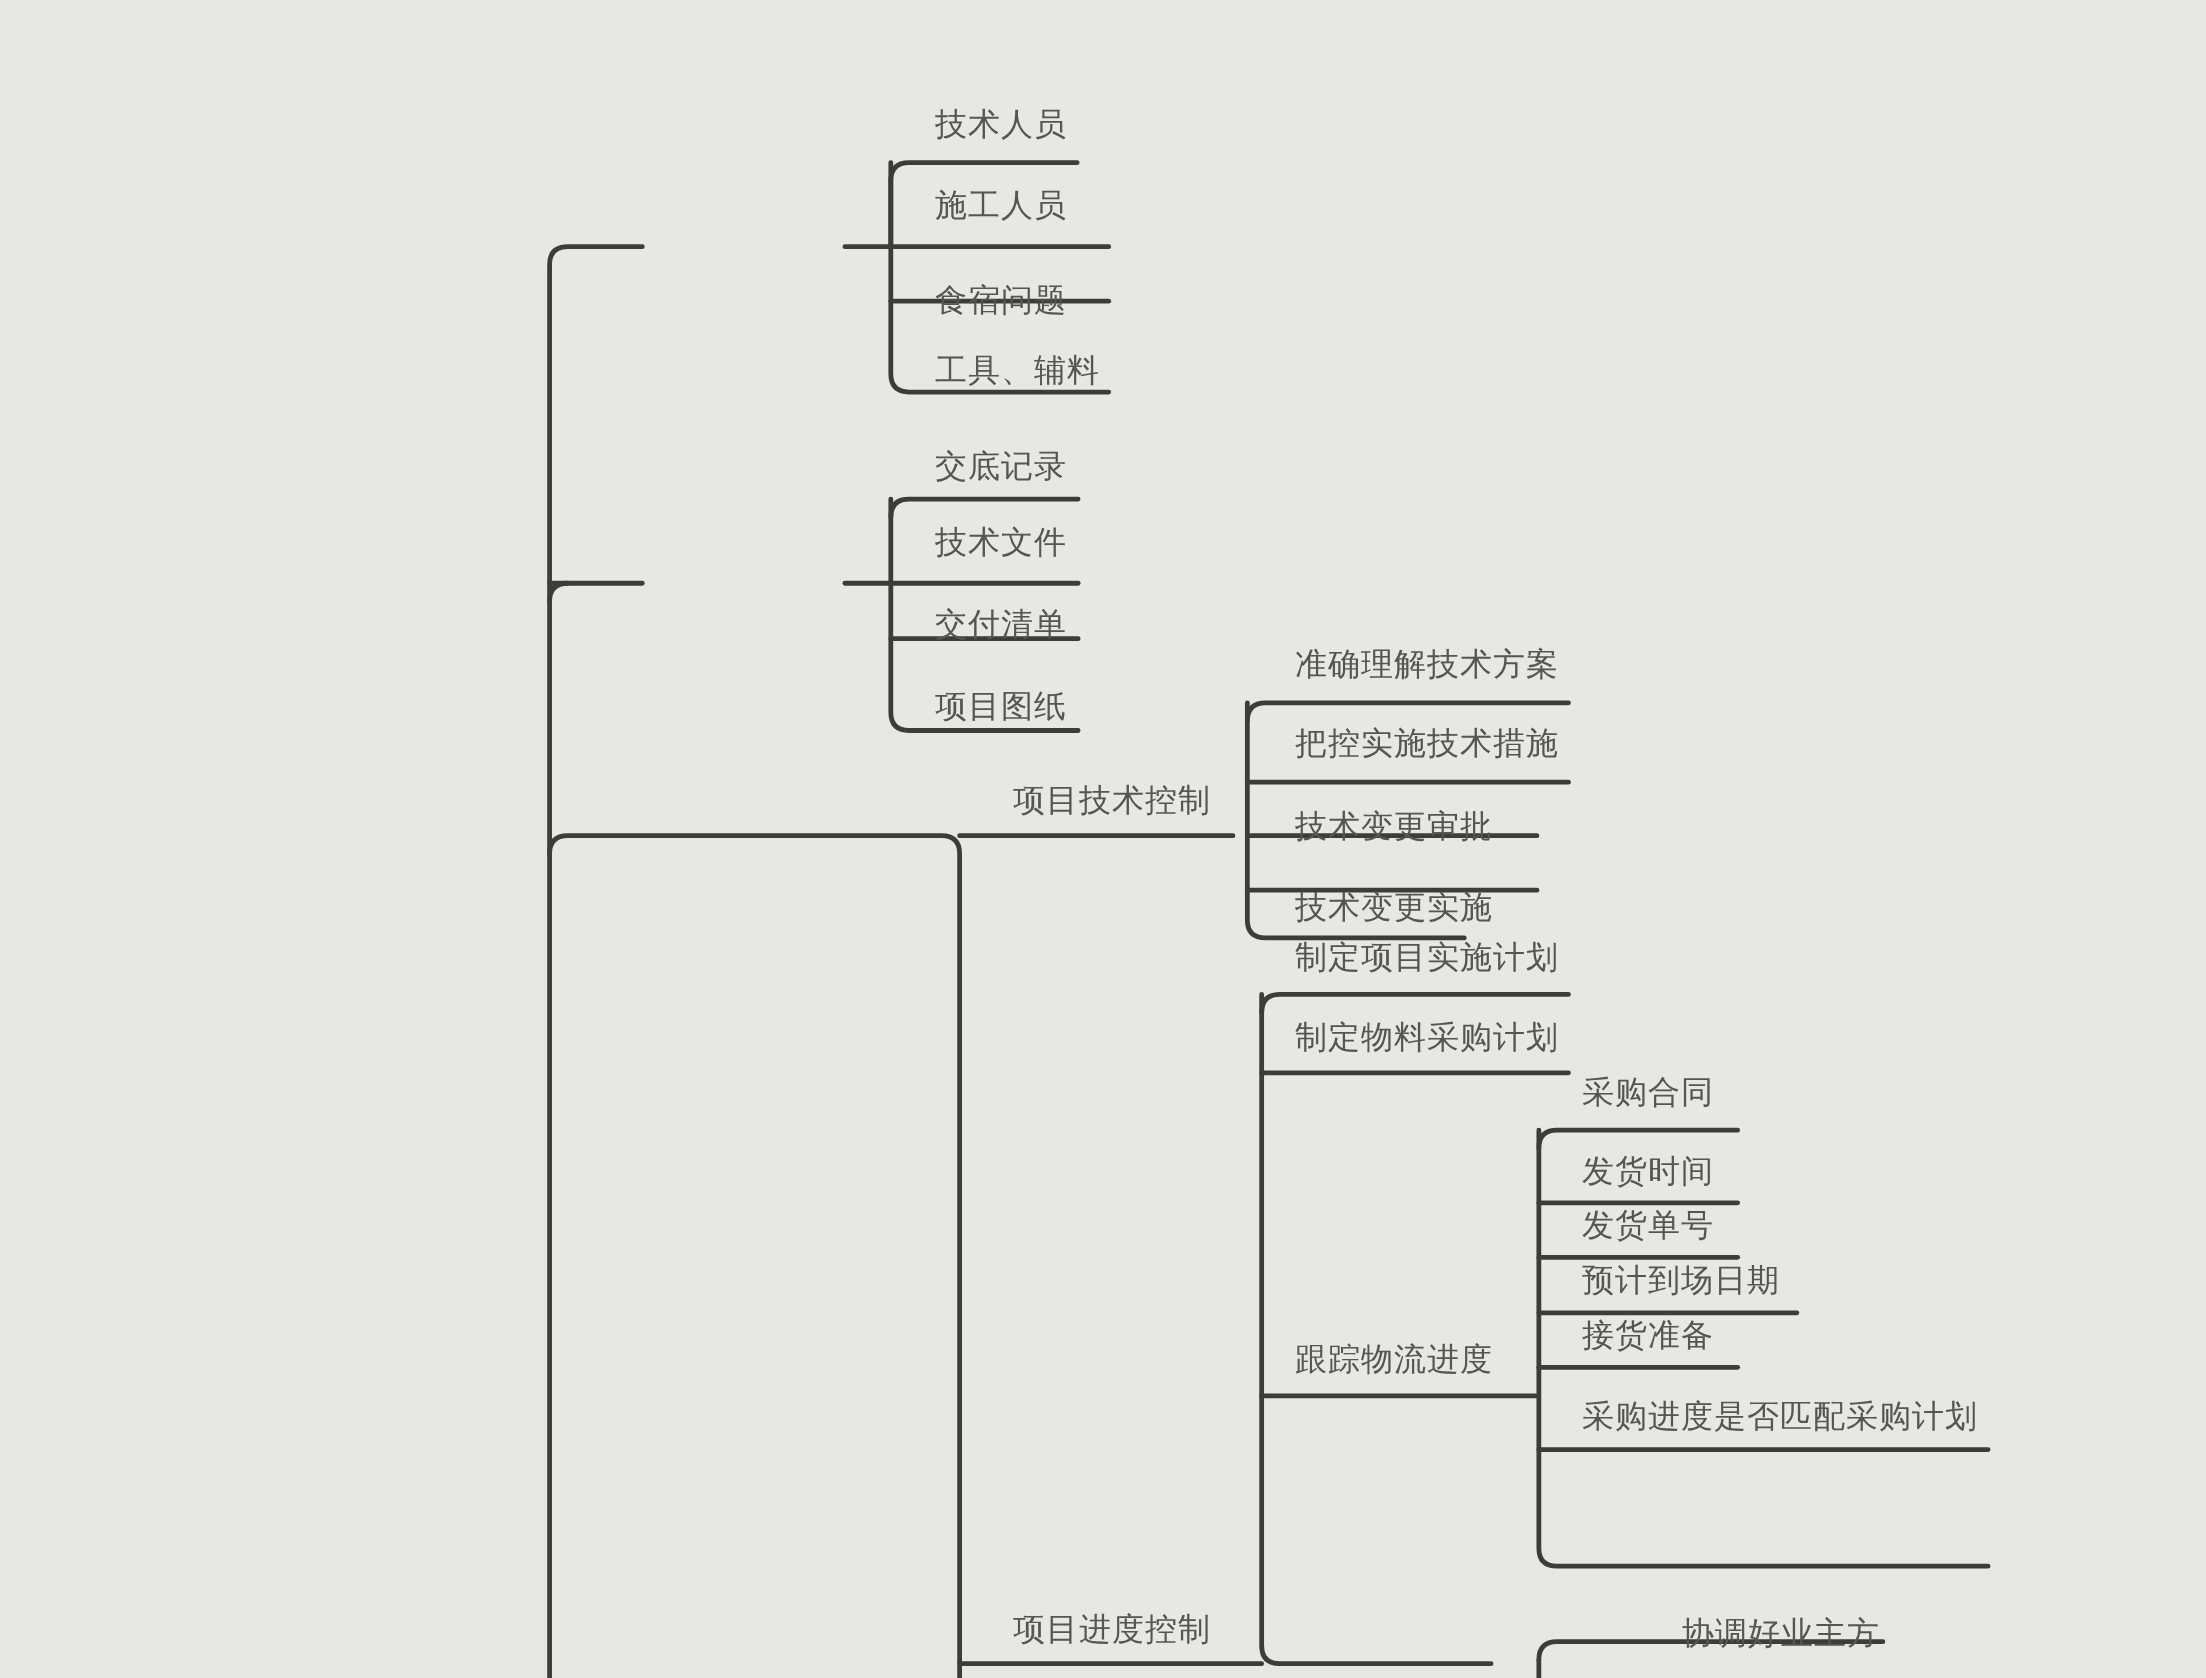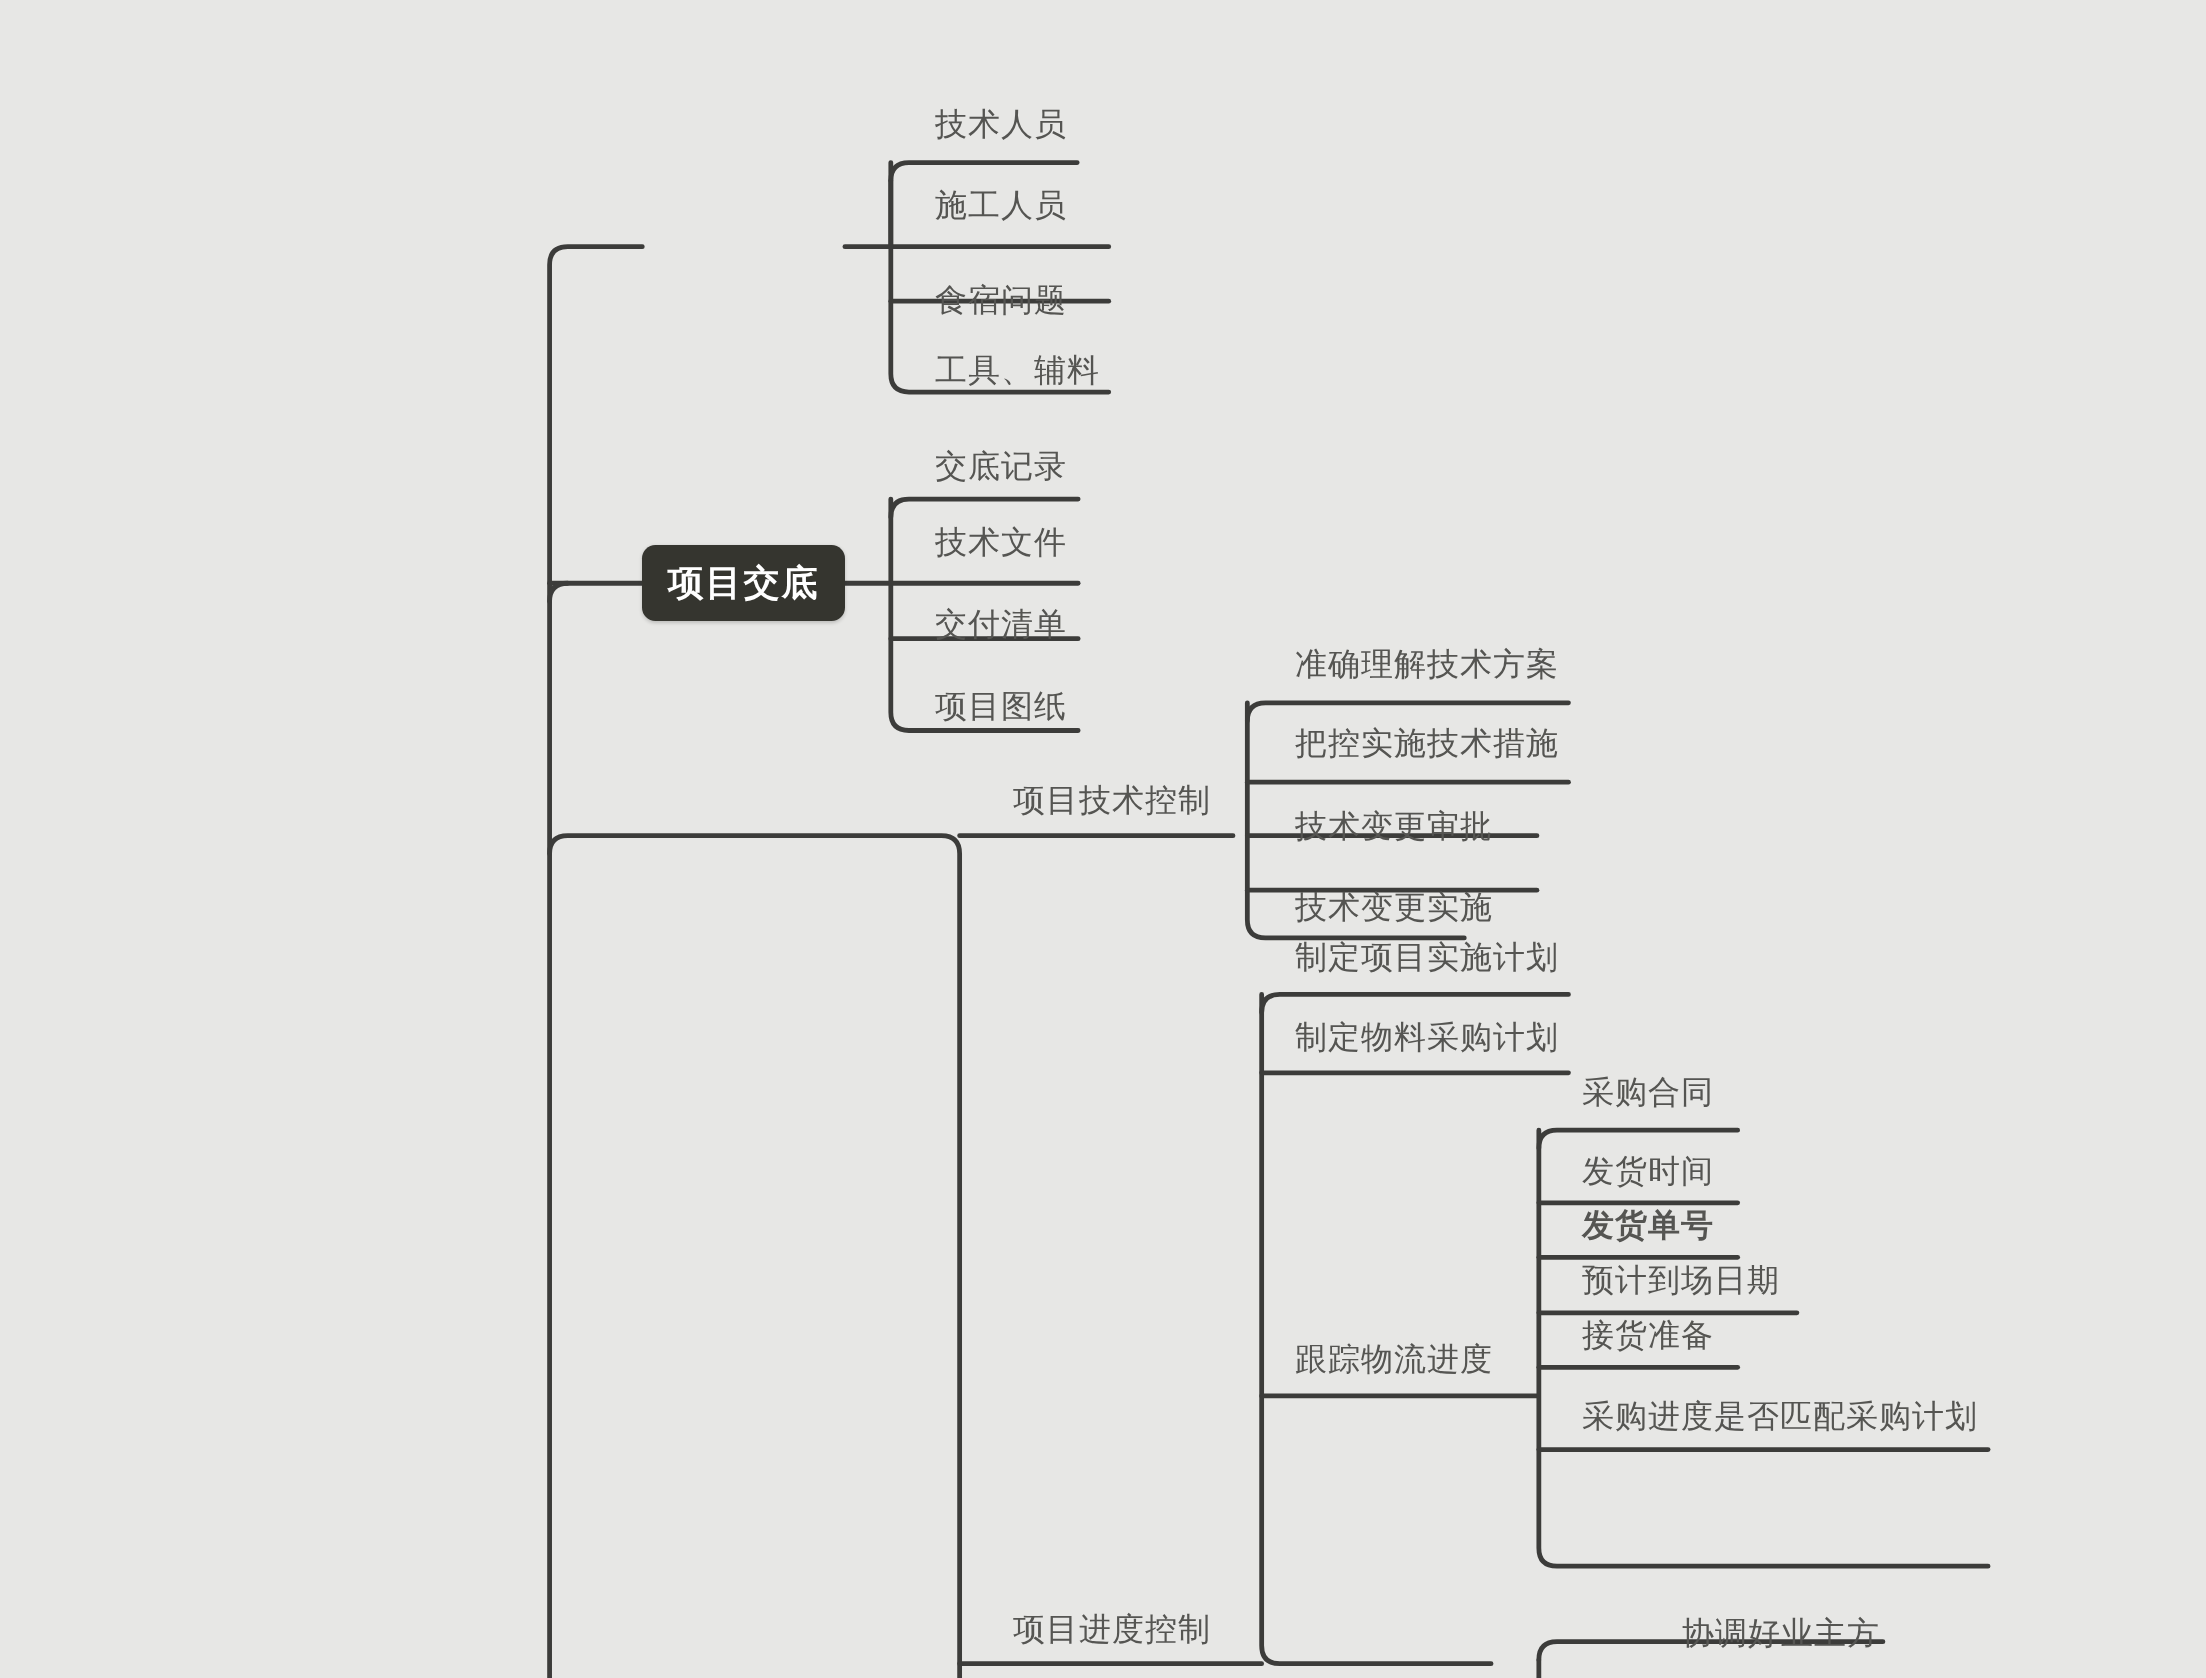--- a/index.html
+++ b/index.html
@@ -99,23 +99,20 @@
       <path d="M 1610 1373 L 1880 1373"></path>
       <path d="M 1610 1430 L 1818 1430"></path>
       <path d="M 1610 1516 L 2080 1516"></path>
 
       <path d="M 1610 1736 Q 1610 1717 1629 1717 L 1970 1717"></path>
       <path d="M 1610 1756 L 1610 1736"></path>
     </g>
   </svg>
 
 
-  <div class="pill" style="left:642px; top:545px; width:203px; height:76px;">
-    <span>项目交底</span>
-  </div>
 
   <div class="leaf" style="left:1013px; top:784px;">
     <span>项目技术控制</span>
   </div>
 
   <div class="leaf" style="left:1013px; top:1613px;">
     <span>项目进度控制</span>
   </div>
 
   <div class="leaf" style="left:935px; top:108px;">
@@ -169,21 +166,21 @@
   <div class="leaf" style="left:1682px; top:1589px;margin-top:28px;">
     <span>协调好业主方</span>
   </div>
 
   <div class="leaf" style="left:1582px; top:1076px;">
     <span>采购合同</span>
   </div>
   <div class="leaf" style="left:1582px; top:1155px;">
     <span>发货时间</span>
   </div>
-  <div class="leaf" style="left:1582px; top:1209px;font-weight:bold;">
+  <div class="leaf" style="left:1582px; top:1209px;">
     <span>发货单号</span>
   </div>
   <div class="leaf" style="left:1582px; top:1264px;">
     <span>预计到场日期</span>
   </div>
   <div class="leaf" style="left:1582px; top:1319px;">
     <span>接货准备</span>
   </div>
   <div class="leaf" style="left:1582px; top:1400px;">
     <span>采购进度是否匹配采购计划</span>

